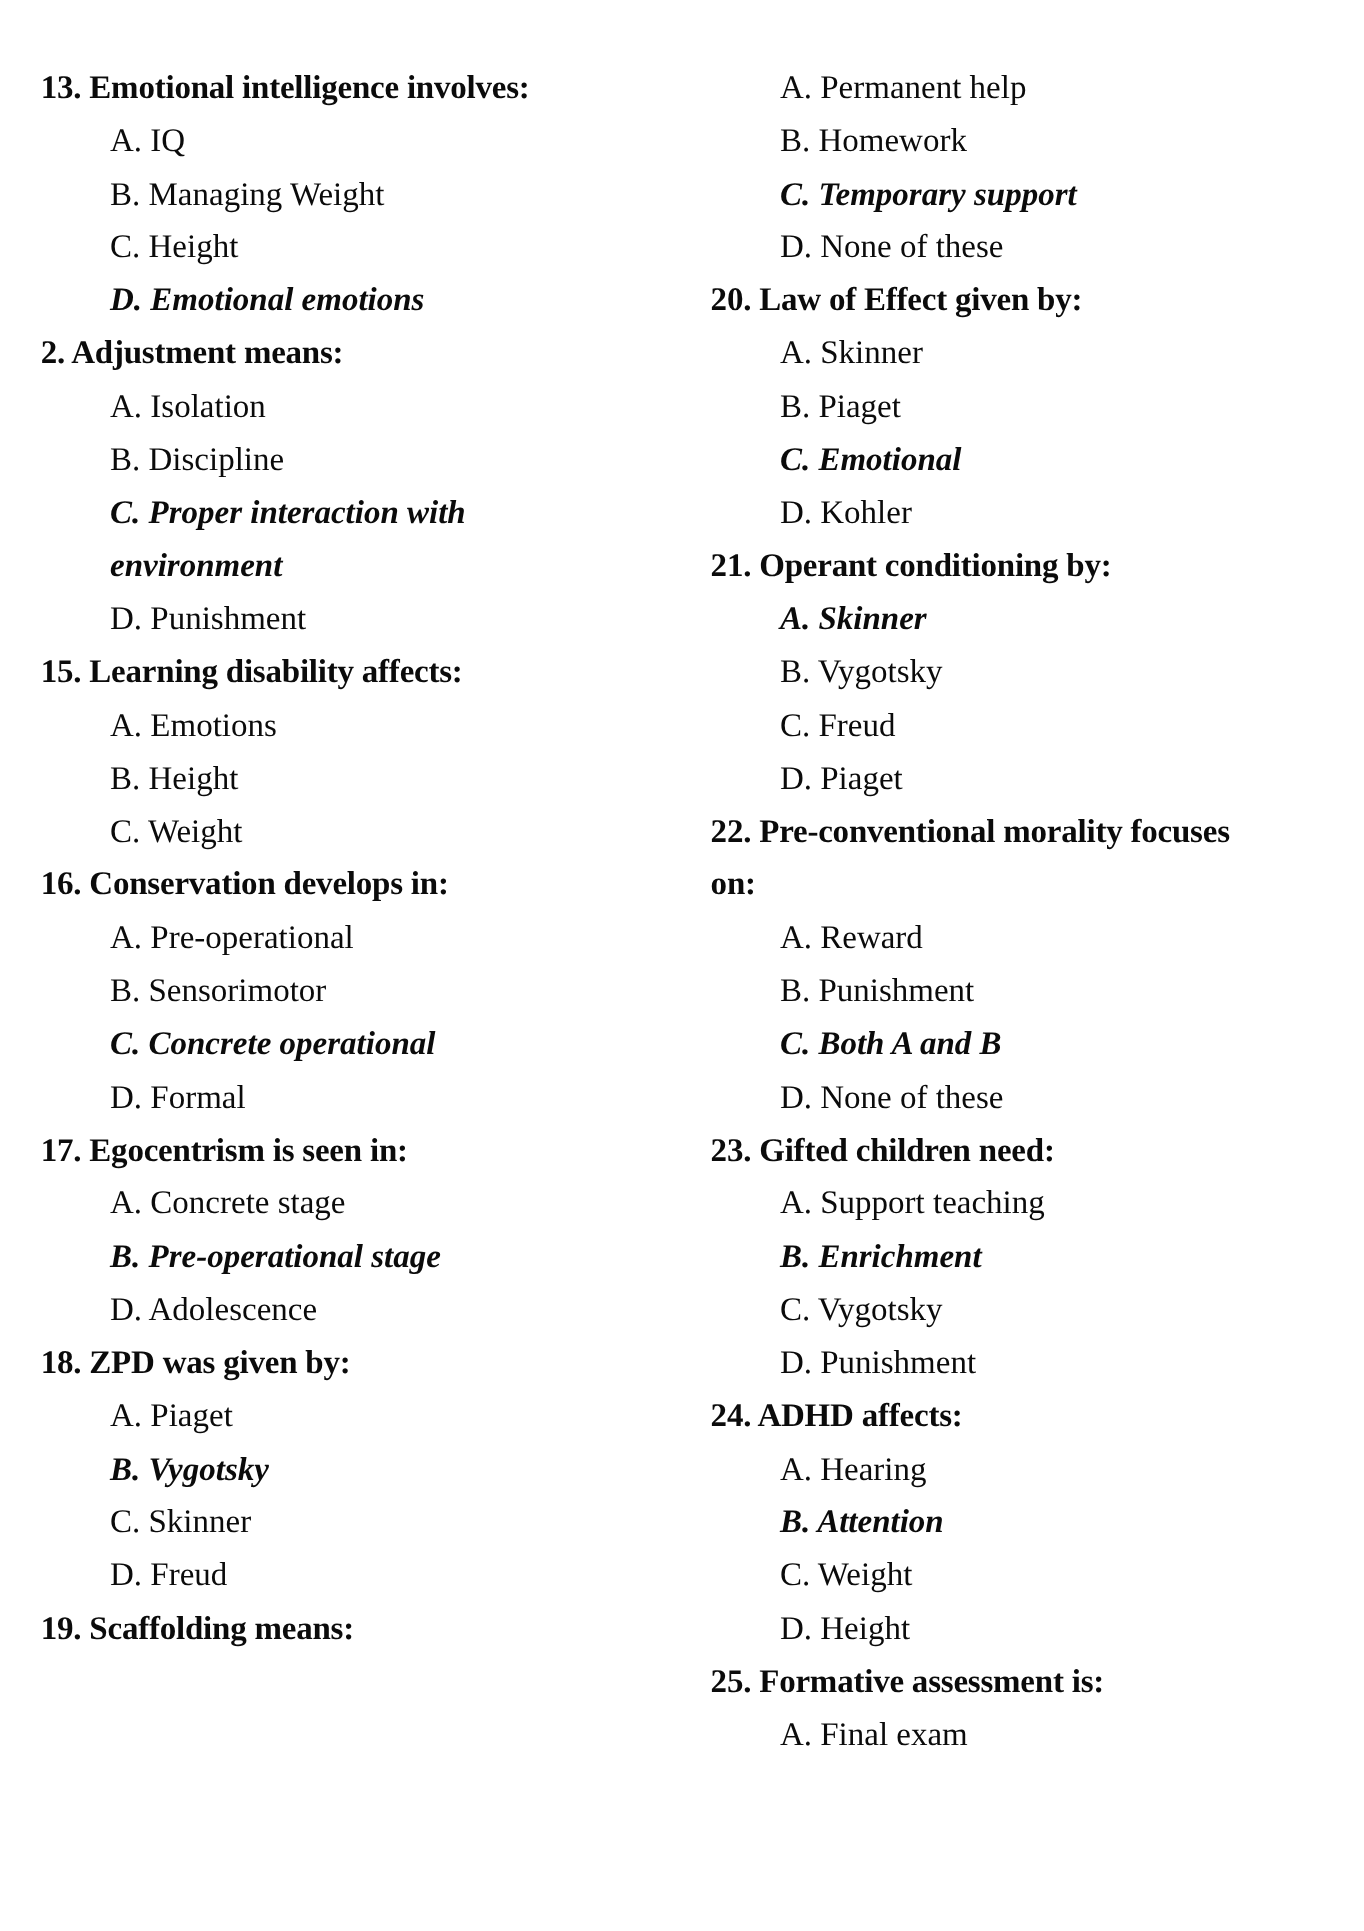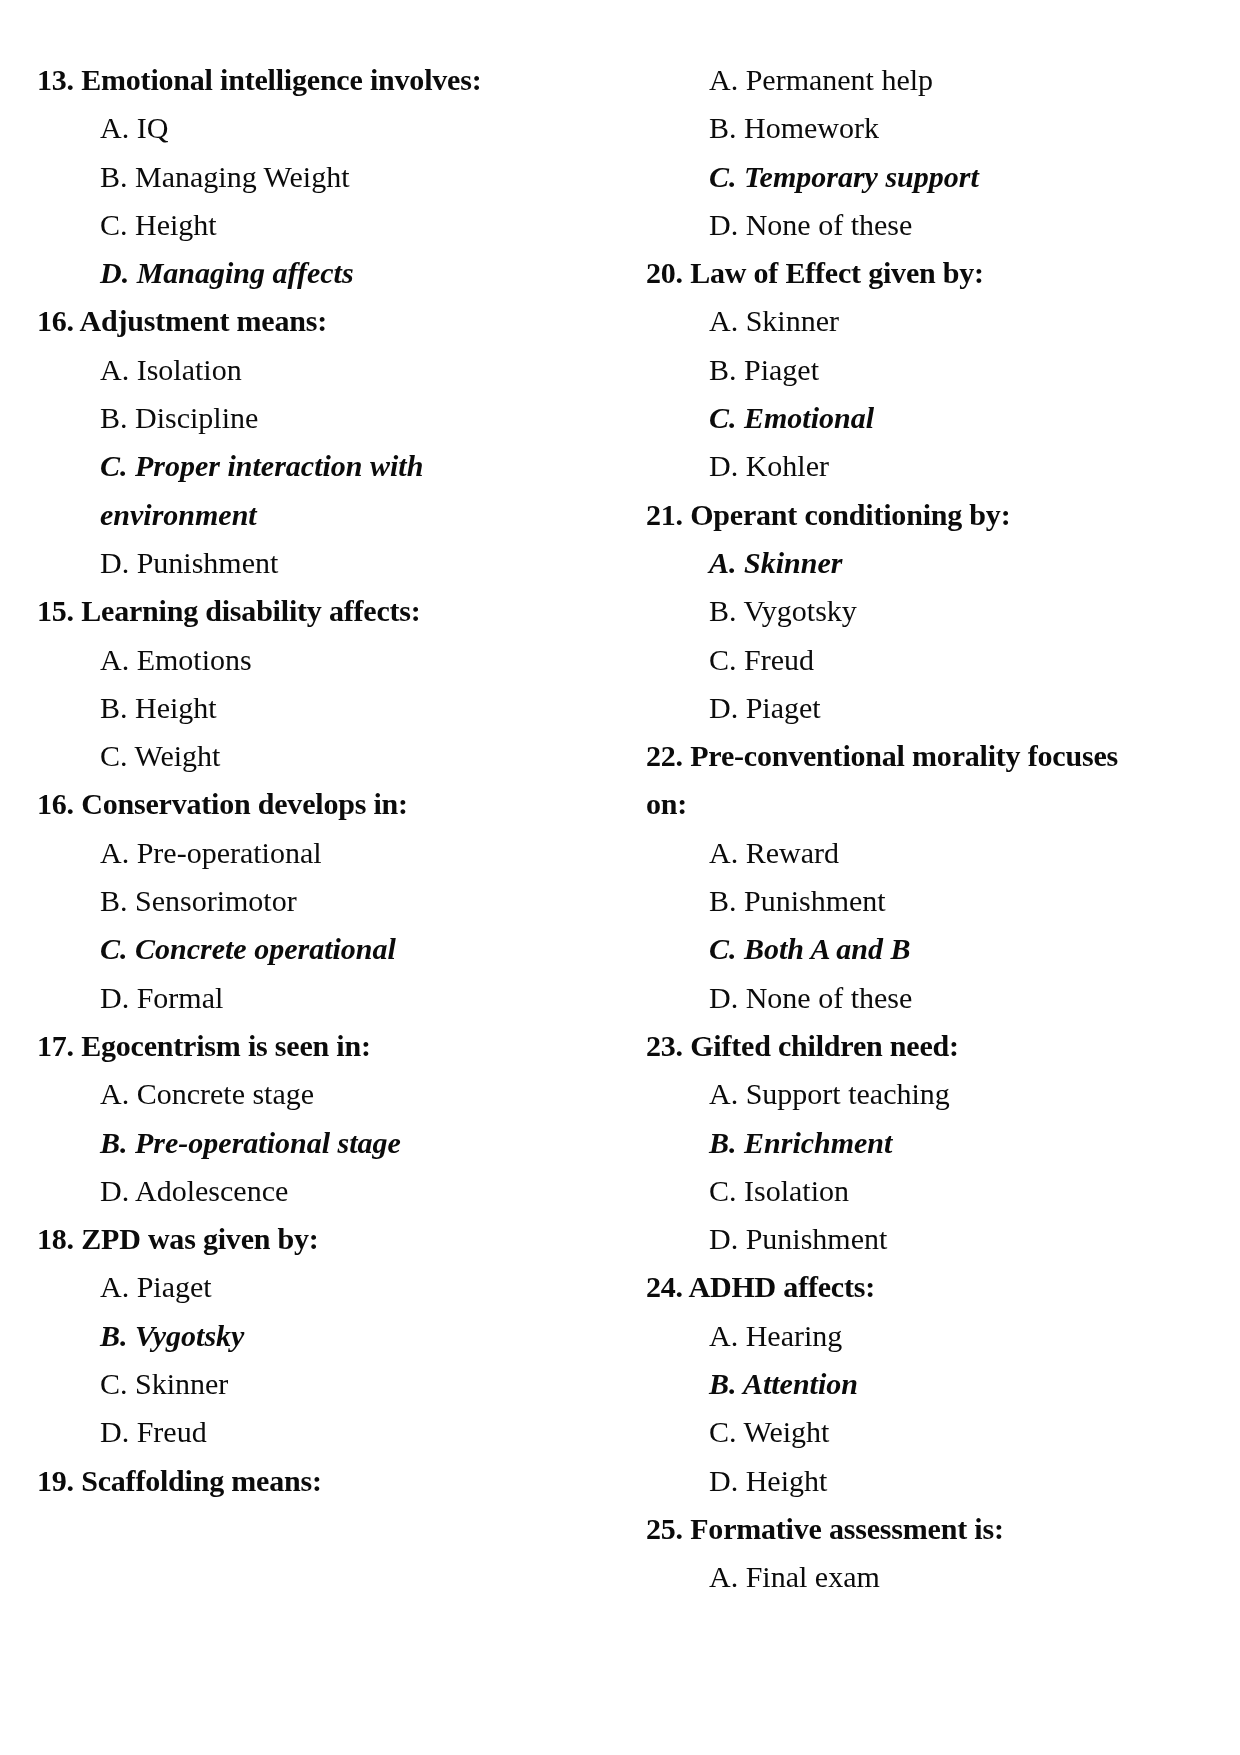--- a/index.html
+++ b/index.html
@@ -44,22 +44,22 @@
 </style>
 </head>
 <body>
 
 <div class="page">
   <div class="col col-left">
       <div class="line q">13. Emotional intelligence involves:</div>
       <div class="line o">A. IQ</div>
       <div class="line o">B. Managing Weight</div>
       <div class="line o">C. Height</div>
-      <div class="line o ans">D. Managing affects</div>
-      <div class="line q">16. Adjustment means:</div>
+      <div class="line o ans">D. Emotional emotions</div>
+      <div class="line q">2. Adjustment means:</div>
       <div class="line o">A. Isolation</div>
       <div class="line o">B. Discipline</div>
       <div class="line o ans">C. Proper interaction with</div>
       <div class="line ow ans">environment</div>
       <div class="line o">D. Punishment</div>
       <div class="line q">15. Learning disability affects:</div>
       <div class="line o">A. Emotions</div>
       <div class="line o">B. Height</div>
       <div class="line o">C. Weight</div>
       <div class="line q">16. Conservation develops in:</div>
@@ -95,21 +95,21 @@
       <div class="line o">D. Piaget</div>
       <div class="line q">22. Pre-conventional morality focuses</div>
       <div class="line qw">on:</div>
       <div class="line o">A. Reward</div>
       <div class="line o">B. Punishment</div>
       <div class="line o ans">C. Both A and B</div>
       <div class="line o">D. None of these</div>
       <div class="line q">23. Gifted children need:</div>
       <div class="line o">A. Support teaching</div>
       <div class="line o ans">B. Enrichment</div>
-      <div class="line o">C. Isolation</div>
+      <div class="line o">C. Vygotsky</div>
       <div class="line o">D. Punishment</div>
       <div class="line q">24. ADHD affects:</div>
       <div class="line o">A. Hearing</div>
       <div class="line o ans">B. Attention</div>
       <div class="line o">C. Weight</div>
       <div class="line o">D. Height</div>
       <div class="line q">25. Formative assessment is:</div>
       <div class="line o">A. Final exam</div>
     </div>
 </div>

